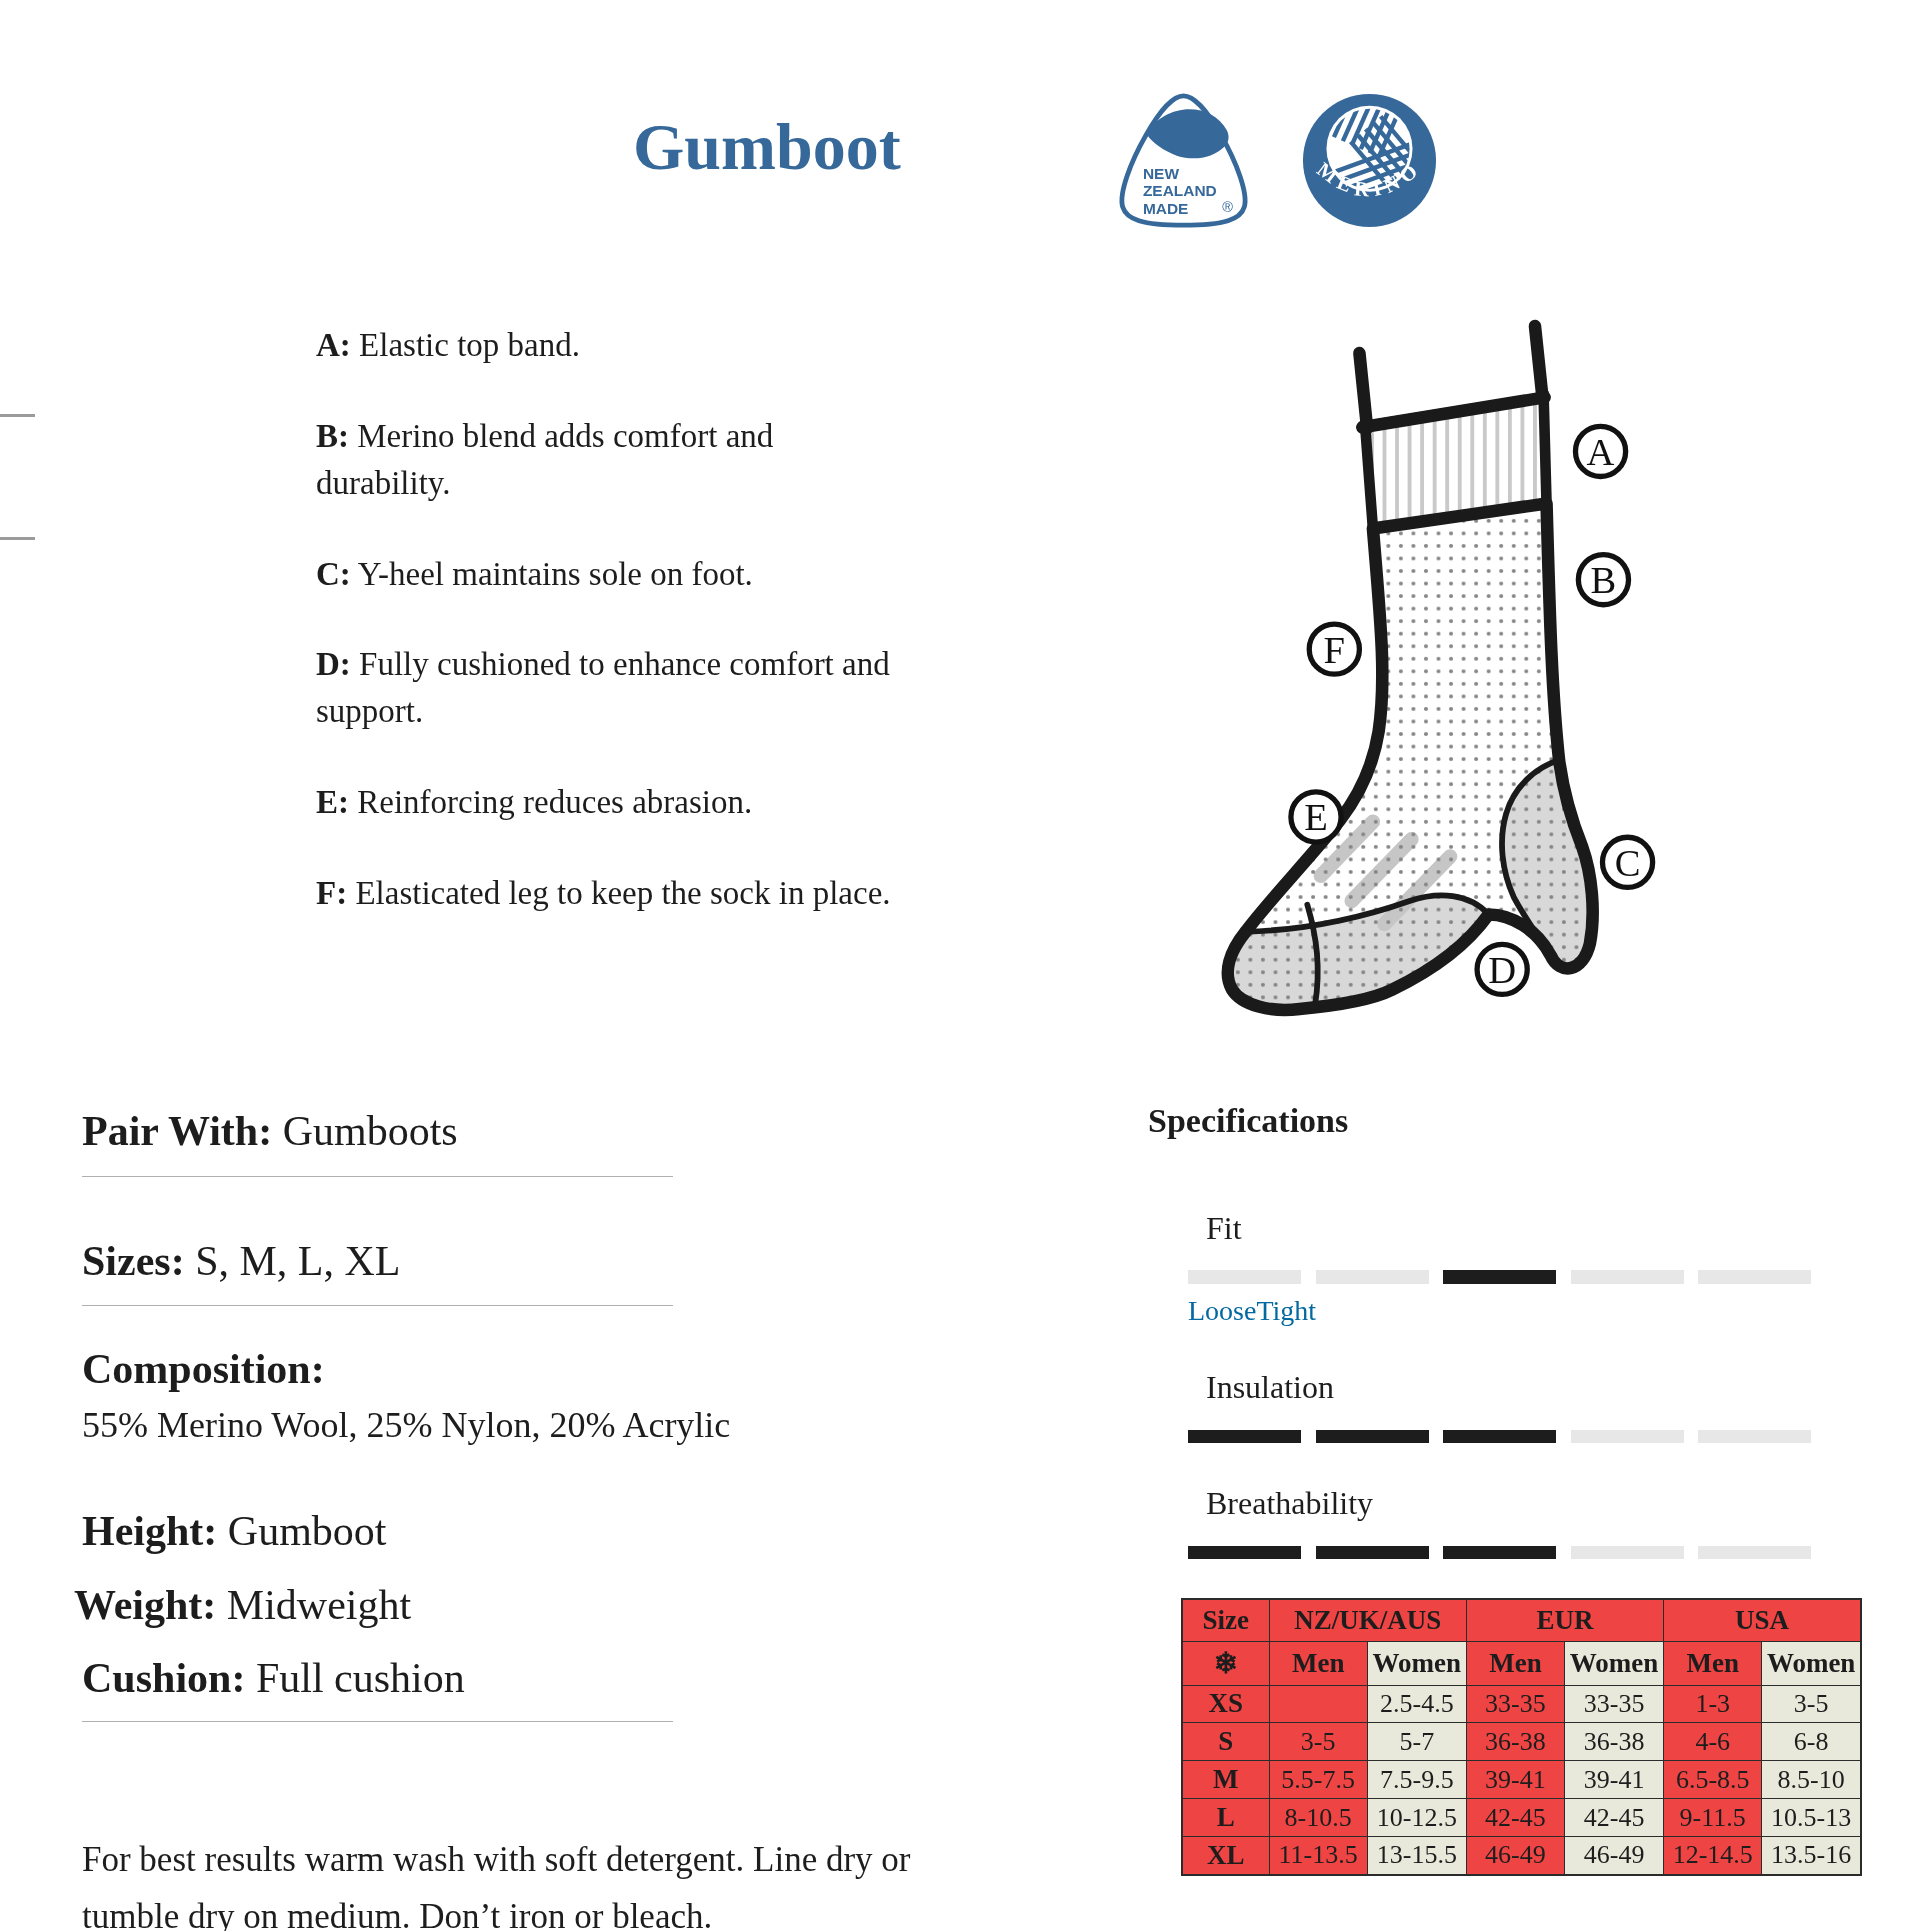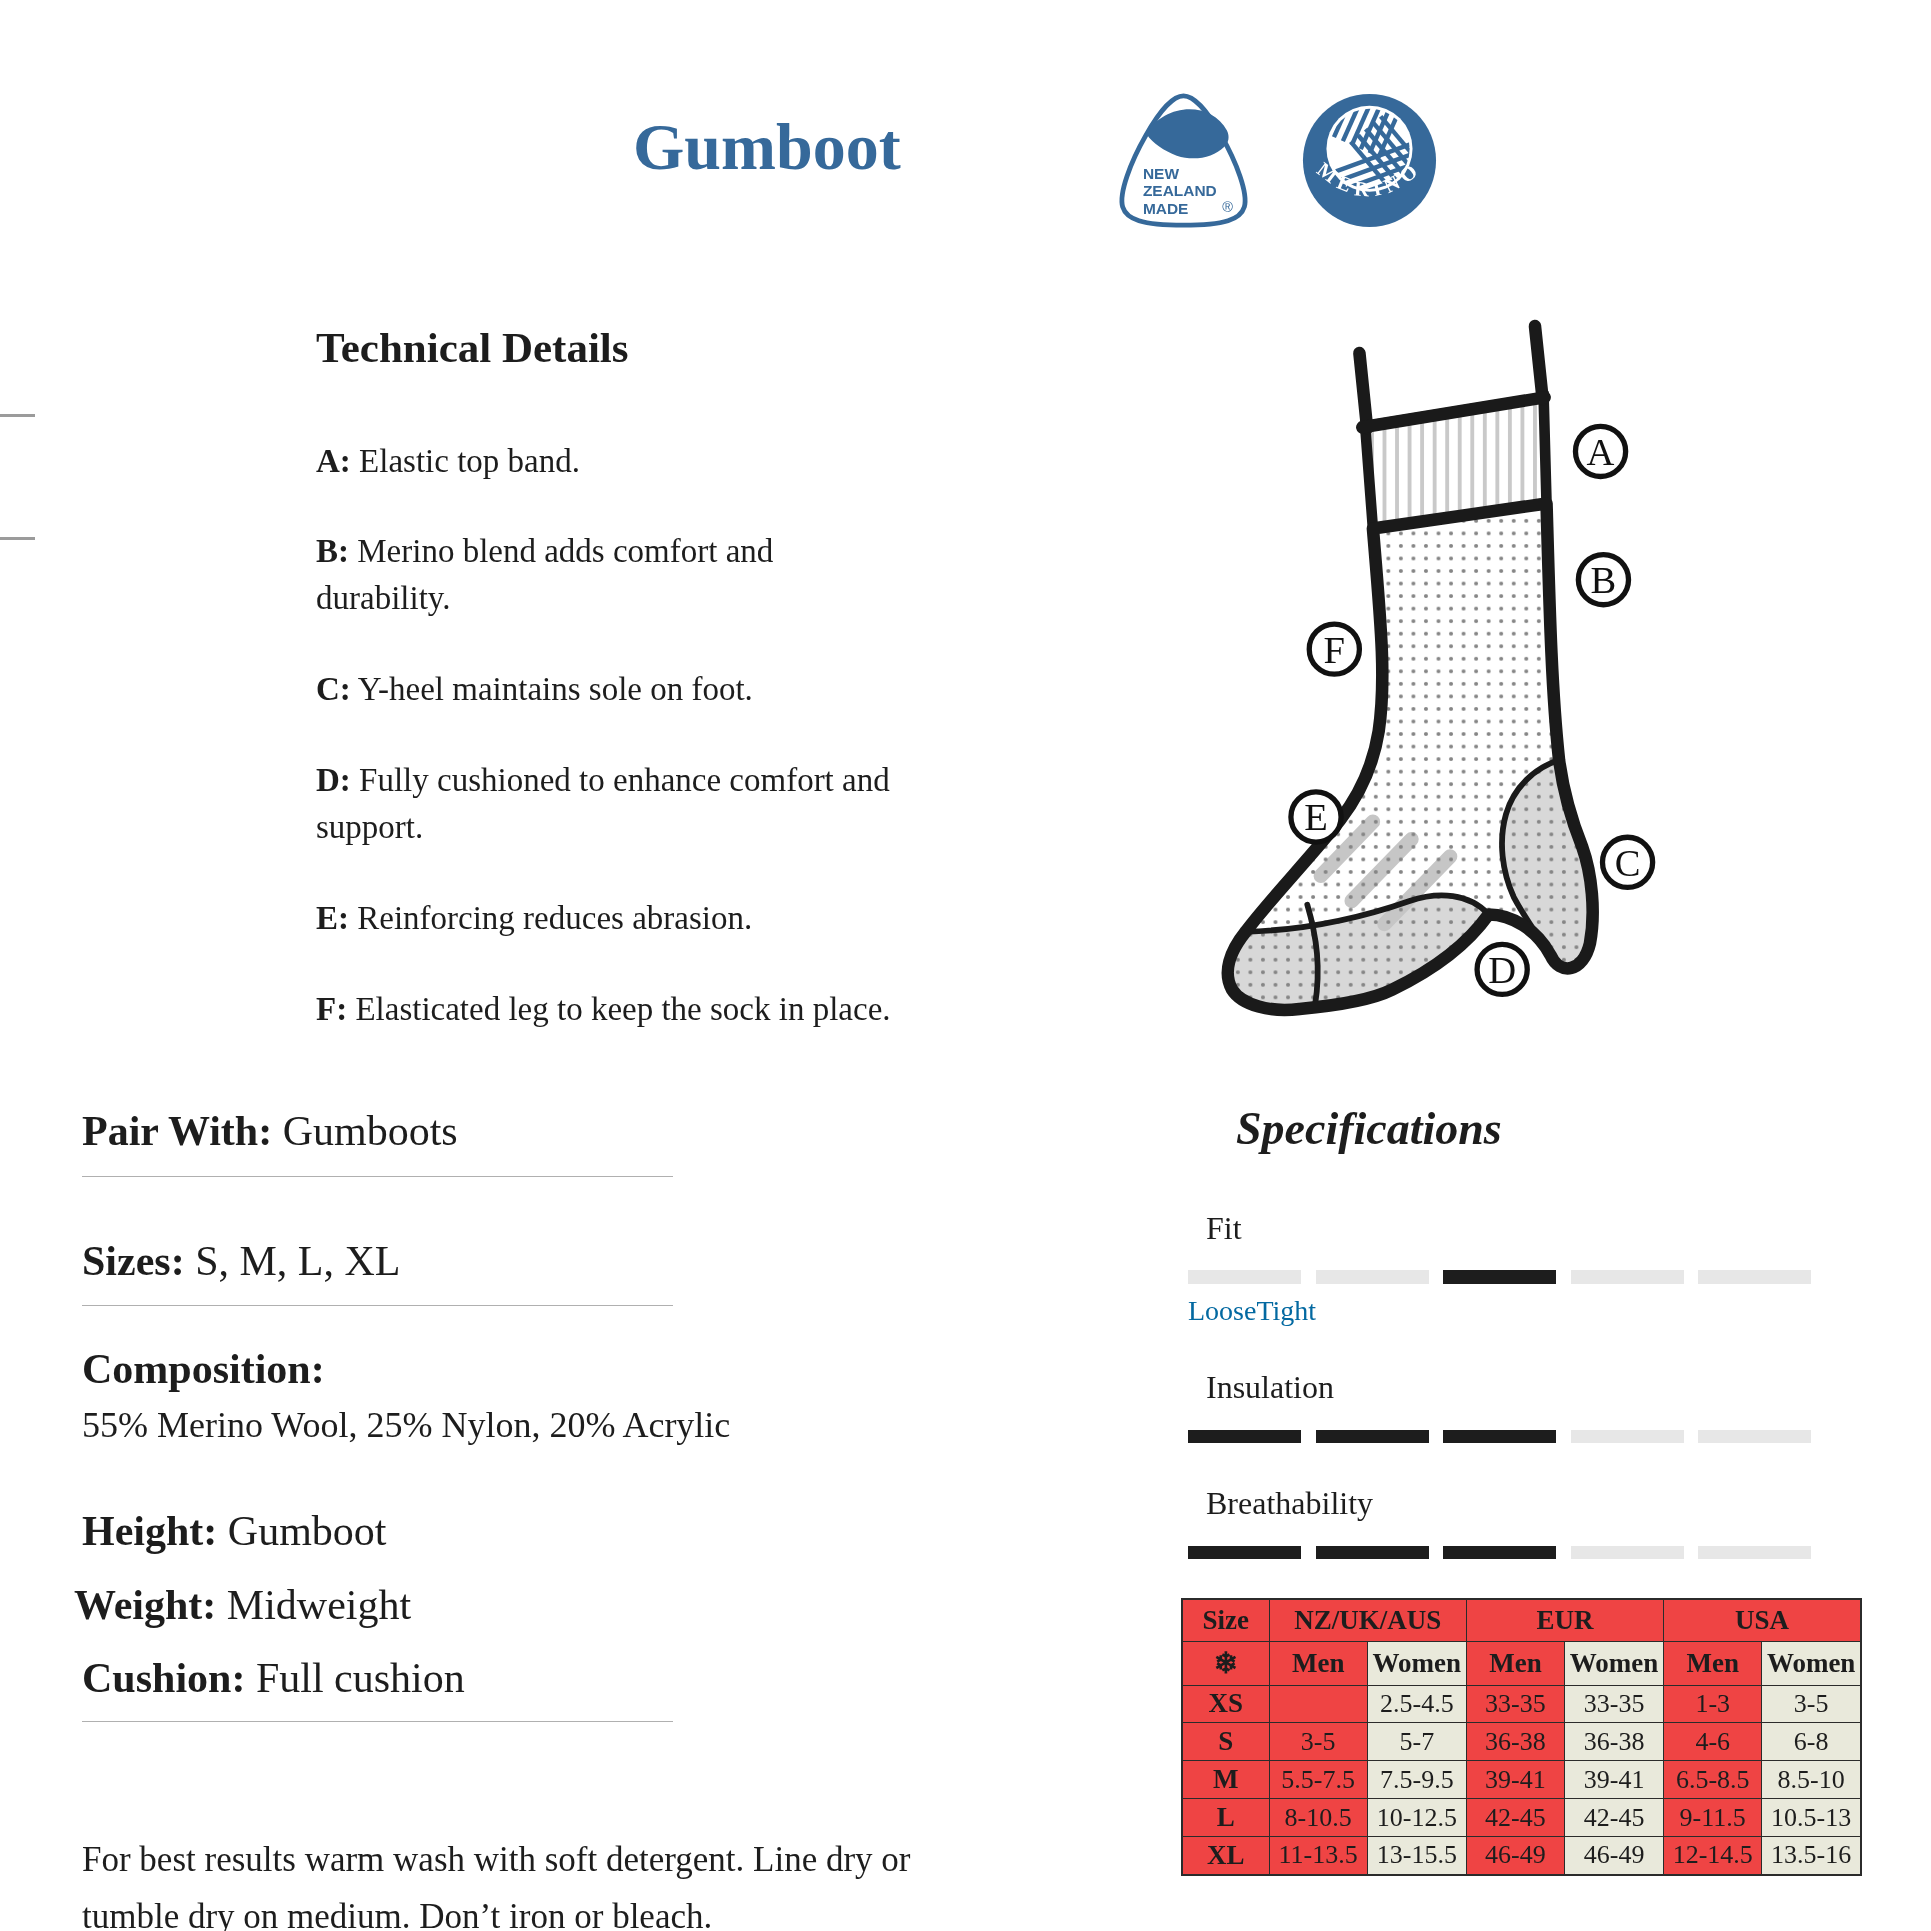--- a/index.html
+++ b/index.html
@@ -22,21 +22,21 @@
 
   
   .detail-row{font-size:42px;line-height:1.2;}
   .detail-label{font-weight:700;}
   .rule{height:0;border-top:1.9px solid #b0b0b0;}
   .comp-value{font-size:36px;line-height:1.3;}
   .wash-head{font-size:42px;font-weight:700;line-height:1.2;}
   .wash-text{font-size:35px;line-height:1.62;white-space:pre-line;width:1091px;margin-top:26px;}
 
   
-  .spec-head{left:1236px;top:1101px;font-size:46px;font-weight:700;line-height:1.2;font-style:italic;}
+  .spec-head{left:1148px;top:1101px;font-size:34px;font-weight:700;line-height:1.2;}
   .meters{left:1188px;top:1209px;width:623px;}
   .meter{margin-bottom:41px;}
   .meter-label{font-size:32px;line-height:1.2;margin-bottom:23px;margin-left:18px;}
   .meter-bar{display:flex;gap:14.5px;}
   .seg{width:113px;height:13.5px;background:#e7e7e7;}
   .seg.on{background:#1d1d1d;}
   .meter-scale{display:flex;justify-content:flex-start;margin-top:11.6px;font-size:28px;color:#0369a1;}
 
   
   .size-table-wrap{left:1181px;top:1598px;}
@@ -101,21 +101,20 @@
     <path id="merinoArc" d="M18,84 Q70,130 122,82" fill="none"></path>
     <text font-family="Liberation Serif, serif" font-size="21" font-weight="700" fill="#ffffff" letter-spacing="6" text-anchor="middle">
       <textPath href="#merinoArc" startOffset="50%">MERINO</textPath>
     </text>
   </svg>
 
   <div class="abs edge-mark" style="top:414px"></div>
   <div class="abs edge-mark" style="top:537px"></div>
 
   <div class="abs tech">
-    <h2>Technical Details</h2>
     <div id="tech-items">
         <p class="tech-item"><b class="tech-key">A:</b><span class="tech-text"> Elastic top band.</span></p>
         <p class="tech-item"><b class="tech-key">B:</b><span class="tech-text"> Merino blend adds comfort and
 durability.</span></p>
         <p class="tech-item"><b class="tech-key">C:</b><span class="tech-text"> Y-heel maintains sole on foot.</span></p>
         <p class="tech-item"><b class="tech-key">D:</b><span class="tech-text"> Fully cushioned to enhance comfort and
 support.</span></p>
         <p class="tech-item"><b class="tech-key">E:</b><span class="tech-text"> Reinforcing reduces abrasion.</span></p>
         <p class="tech-item"><b class="tech-key">F:</b><span class="tech-text"> Elasticated leg to keep the sock in place.</span></p>
       </div>

